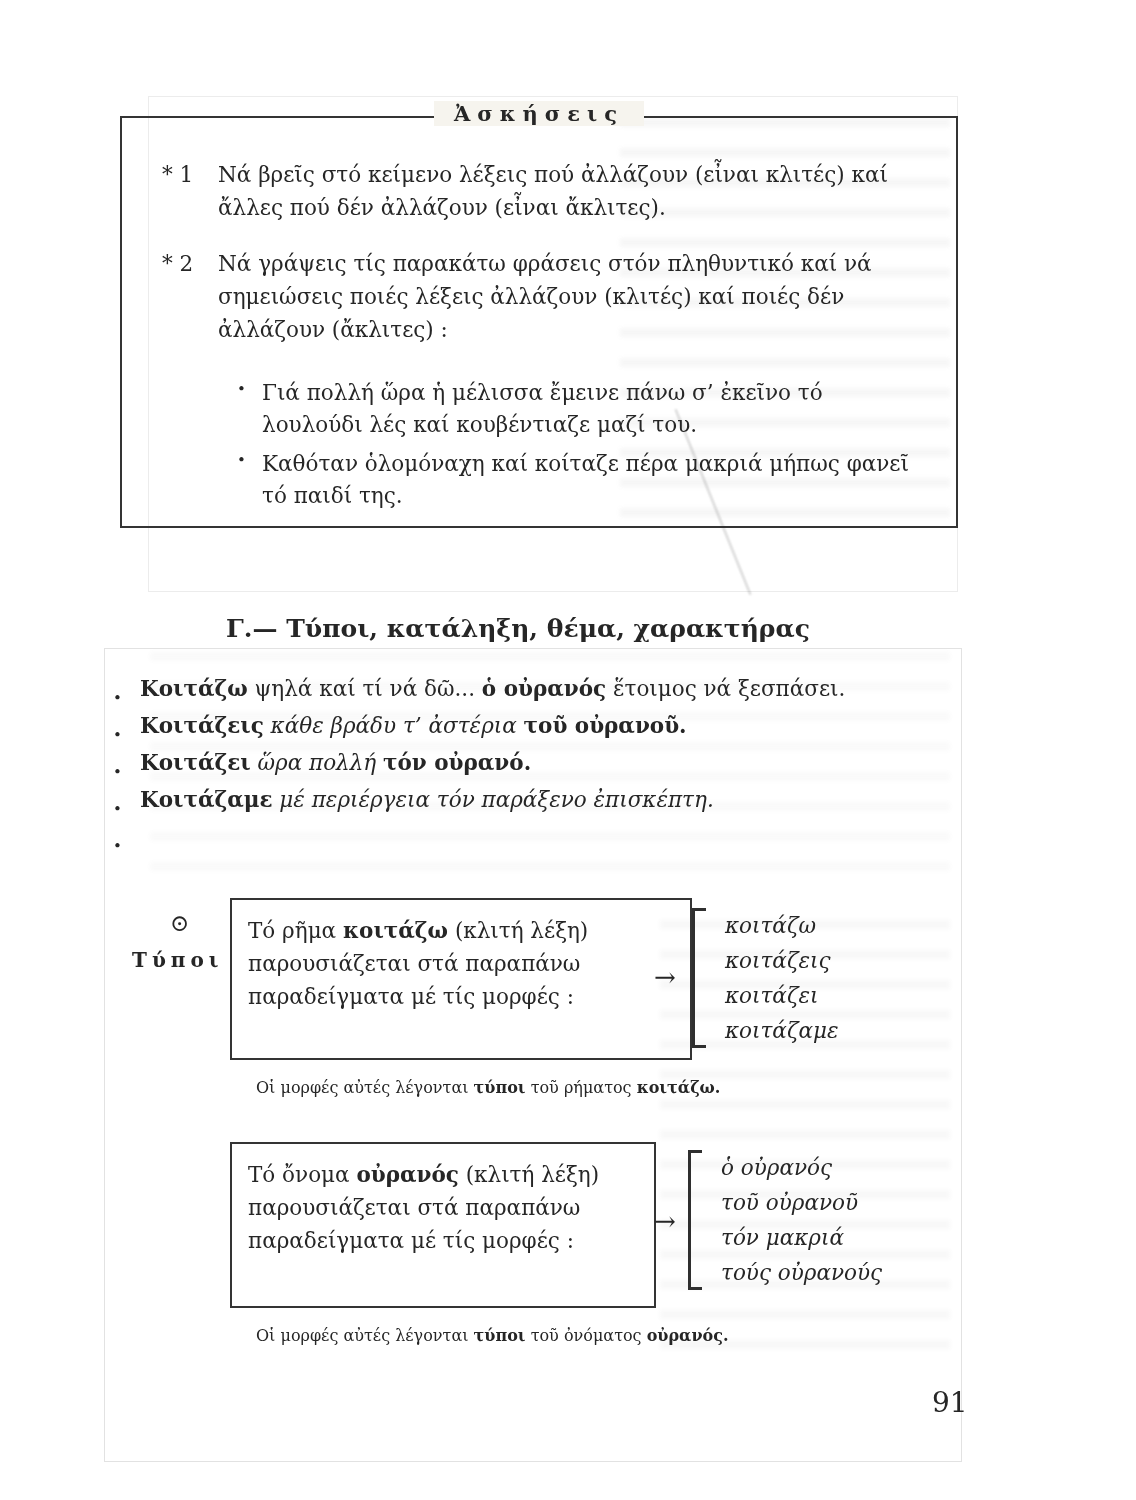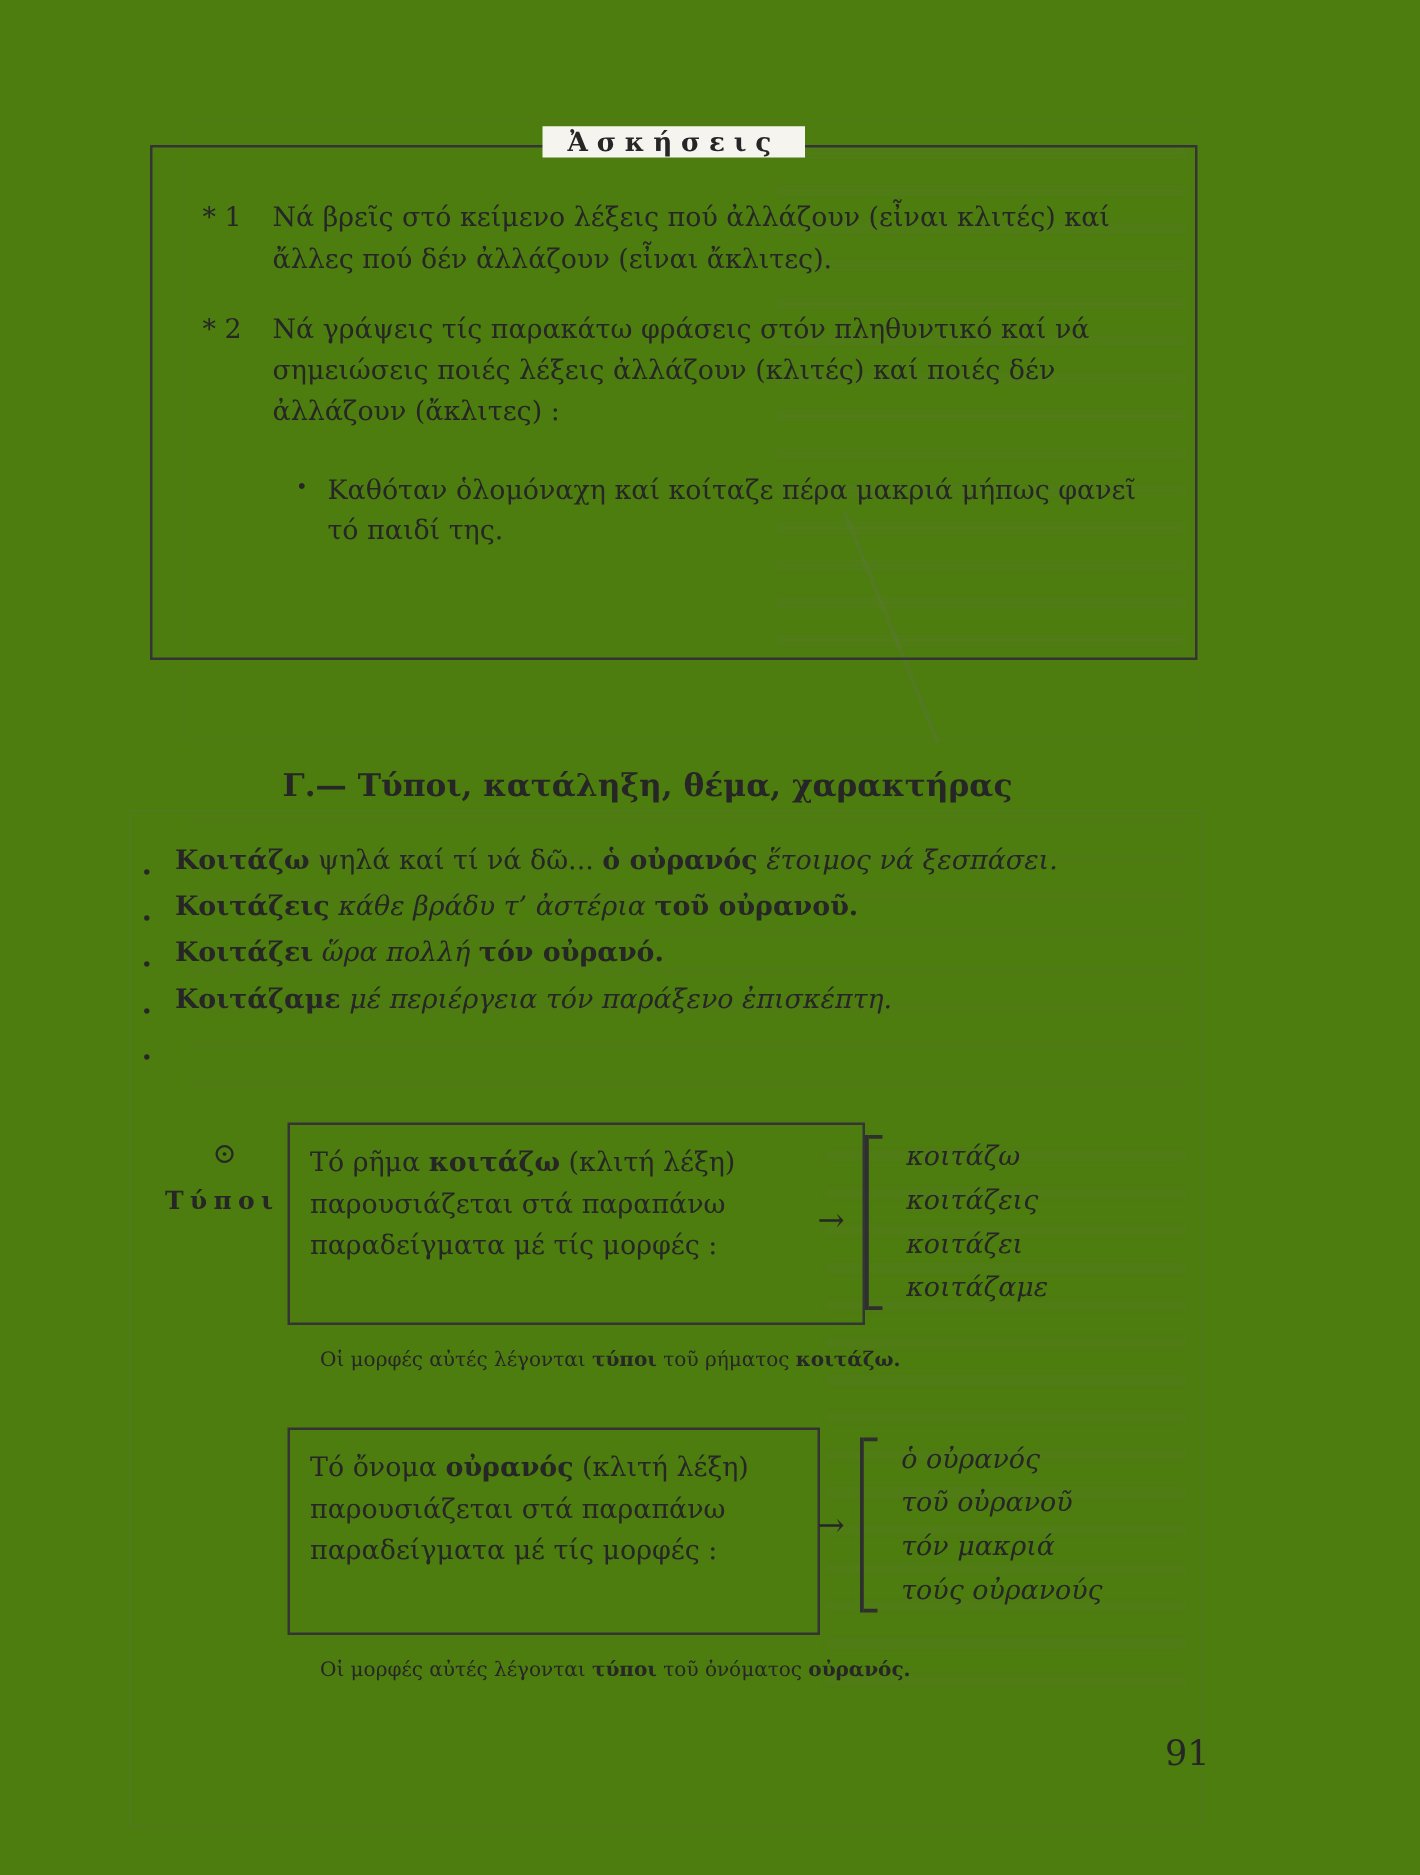--- a/index.html
+++ b/index.html
@@ -1,20 +1,20 @@
 <!DOCTYPE html>
 <html lang="el"><head>
 <meta charset="utf-8">
 <style>
   html,body{margin:0;padding:0;background:#dedcd6;}
   .page{
     position:relative;
     width:1136px;height:1500px;
     margin:0 auto;
-    background:#4d7c0f;
+    background:#ffffff;
     font-family:"DejaVu Serif","Liberation Serif",serif;
     color:#262626;
     overflow:hidden;
   }
   
   .bleed{position:absolute;pointer-events:none;z-index:1;}
   .bleed-outline-1{left:104px;top:648px;width:856px;height:812px;border:1px solid rgba(110,110,110,.20);}
   .bleed-outline-2{left:148px;top:96px;width:808px;height:494px;border:1px solid rgba(110,110,110,.13);}
   .bleed-stripes{background:repeating-linear-gradient(180deg,rgba(125,125,125,.12) 0 9px,transparent 9px 30px);filter:blur(2px);}
   .bleed-a{left:620px;top:118px;width:330px;height:420px;opacity:.55;}
@@ -97,34 +97,35 @@
     </div>
 
     <div class="ex-item">
       <span class="ex-marker">* 2</span>
       <span>Νά γράψεις τίς παρακάτω φράσεις στόν πληθυντικό καί νά σημειώσεις ποιές λέξεις ἀλλάζουν (κλιτές) καί ποιές δέν ἀλλάζουν (ἄκλιτες) :</span>
     </div>
 
     <div class="ex-bullets">
       <div class="ex-bullet">
         <span class="bullet-glyph">•</span>
+        <span>Γιά πολλή ὥρα ἡ μέλισσα ἔμεινε πάνω σ’ ἐκεῖνο τό λουλούδι λές καί κουβέντιαζε μαζί του.</span>
       </div>
       <div class="ex-bullet">
         <span class="bullet-glyph">•</span>
         <span>Καθόταν ὁλομόναχη καί κοίταζε πέρα μακριά μήπως φανεῖ τό παιδί της.</span>
       </div>
     </div>
   </div>
 
   <div class="section-heading">Γ.— Τύποι, κατάληξη, θέμα, χαρακτήρας</div>
 
   <div class="examples">
     <div class="example">
       <span class="bullet-glyph">•</span>
-      <span><span style="font-weight: 700;">Κοιτάζω</span><span style=""> ψηλά καί τί νά δῶ... </span><span style="font-weight: 700;">ὁ οὐρανός</span><span style="font-style: italic;"> ἕτοιμος νά ξεσπάσει.</span></span>
+      <span><span style="font-weight: 700;">Κοιτάζω</span><span style=""> ψηλά καί τί νά δῶ... </span><span style="font-weight: 700;">ὁ οὐρανός</span><span style=""> ἕτοιμος νά ξεσπάσει.</span></span>
     </div>
     <div class="example">
       <span class="bullet-glyph">•</span>
       <span><span style="font-weight: 700;">Κοιτάζεις</span><span style="font-style: italic;"> κάθε βράδυ τ’ ἀστέρια </span><span style="font-weight: 700;">τοῦ οὐρανοῦ.</span></span>
     </div>
     <div class="example">
       <span class="bullet-glyph">•</span>
       <span><span style="font-weight: 700;">Κοιτάζει</span><span style="font-style: italic;"> ὥρα πολλή </span><span style="font-weight: 700;">τόν οὐρανό.</span></span>
     </div>
     <div class="example">

